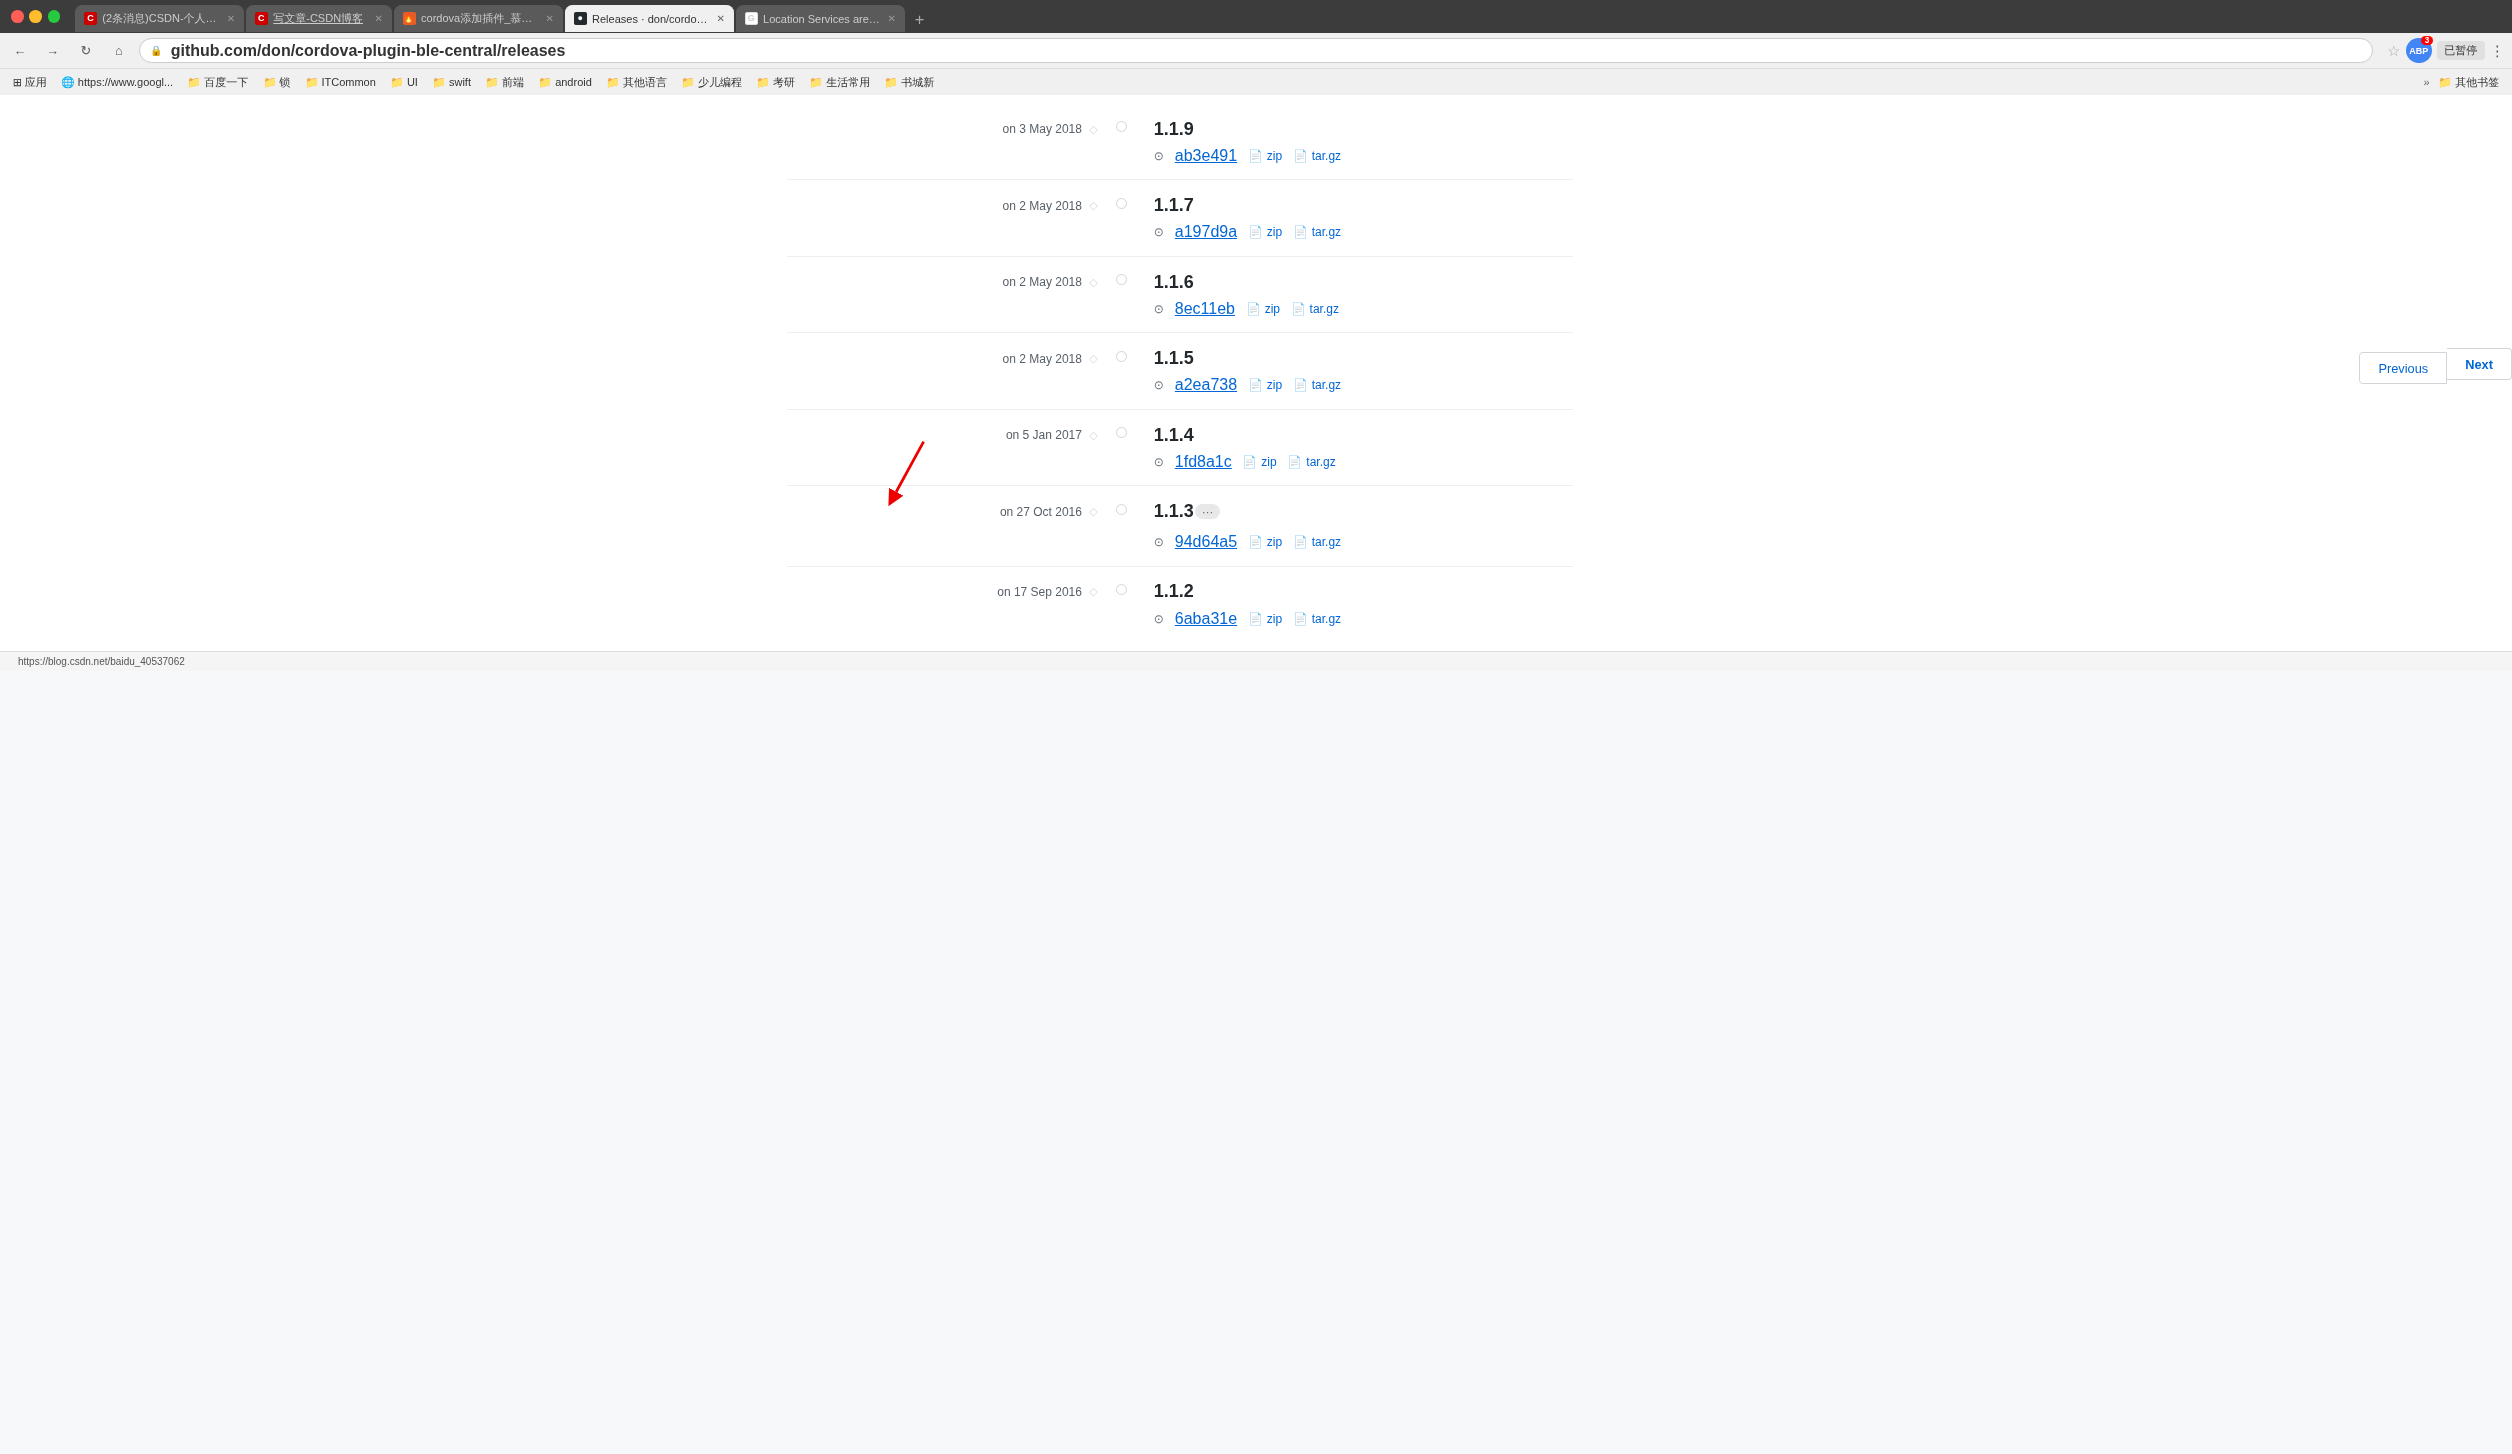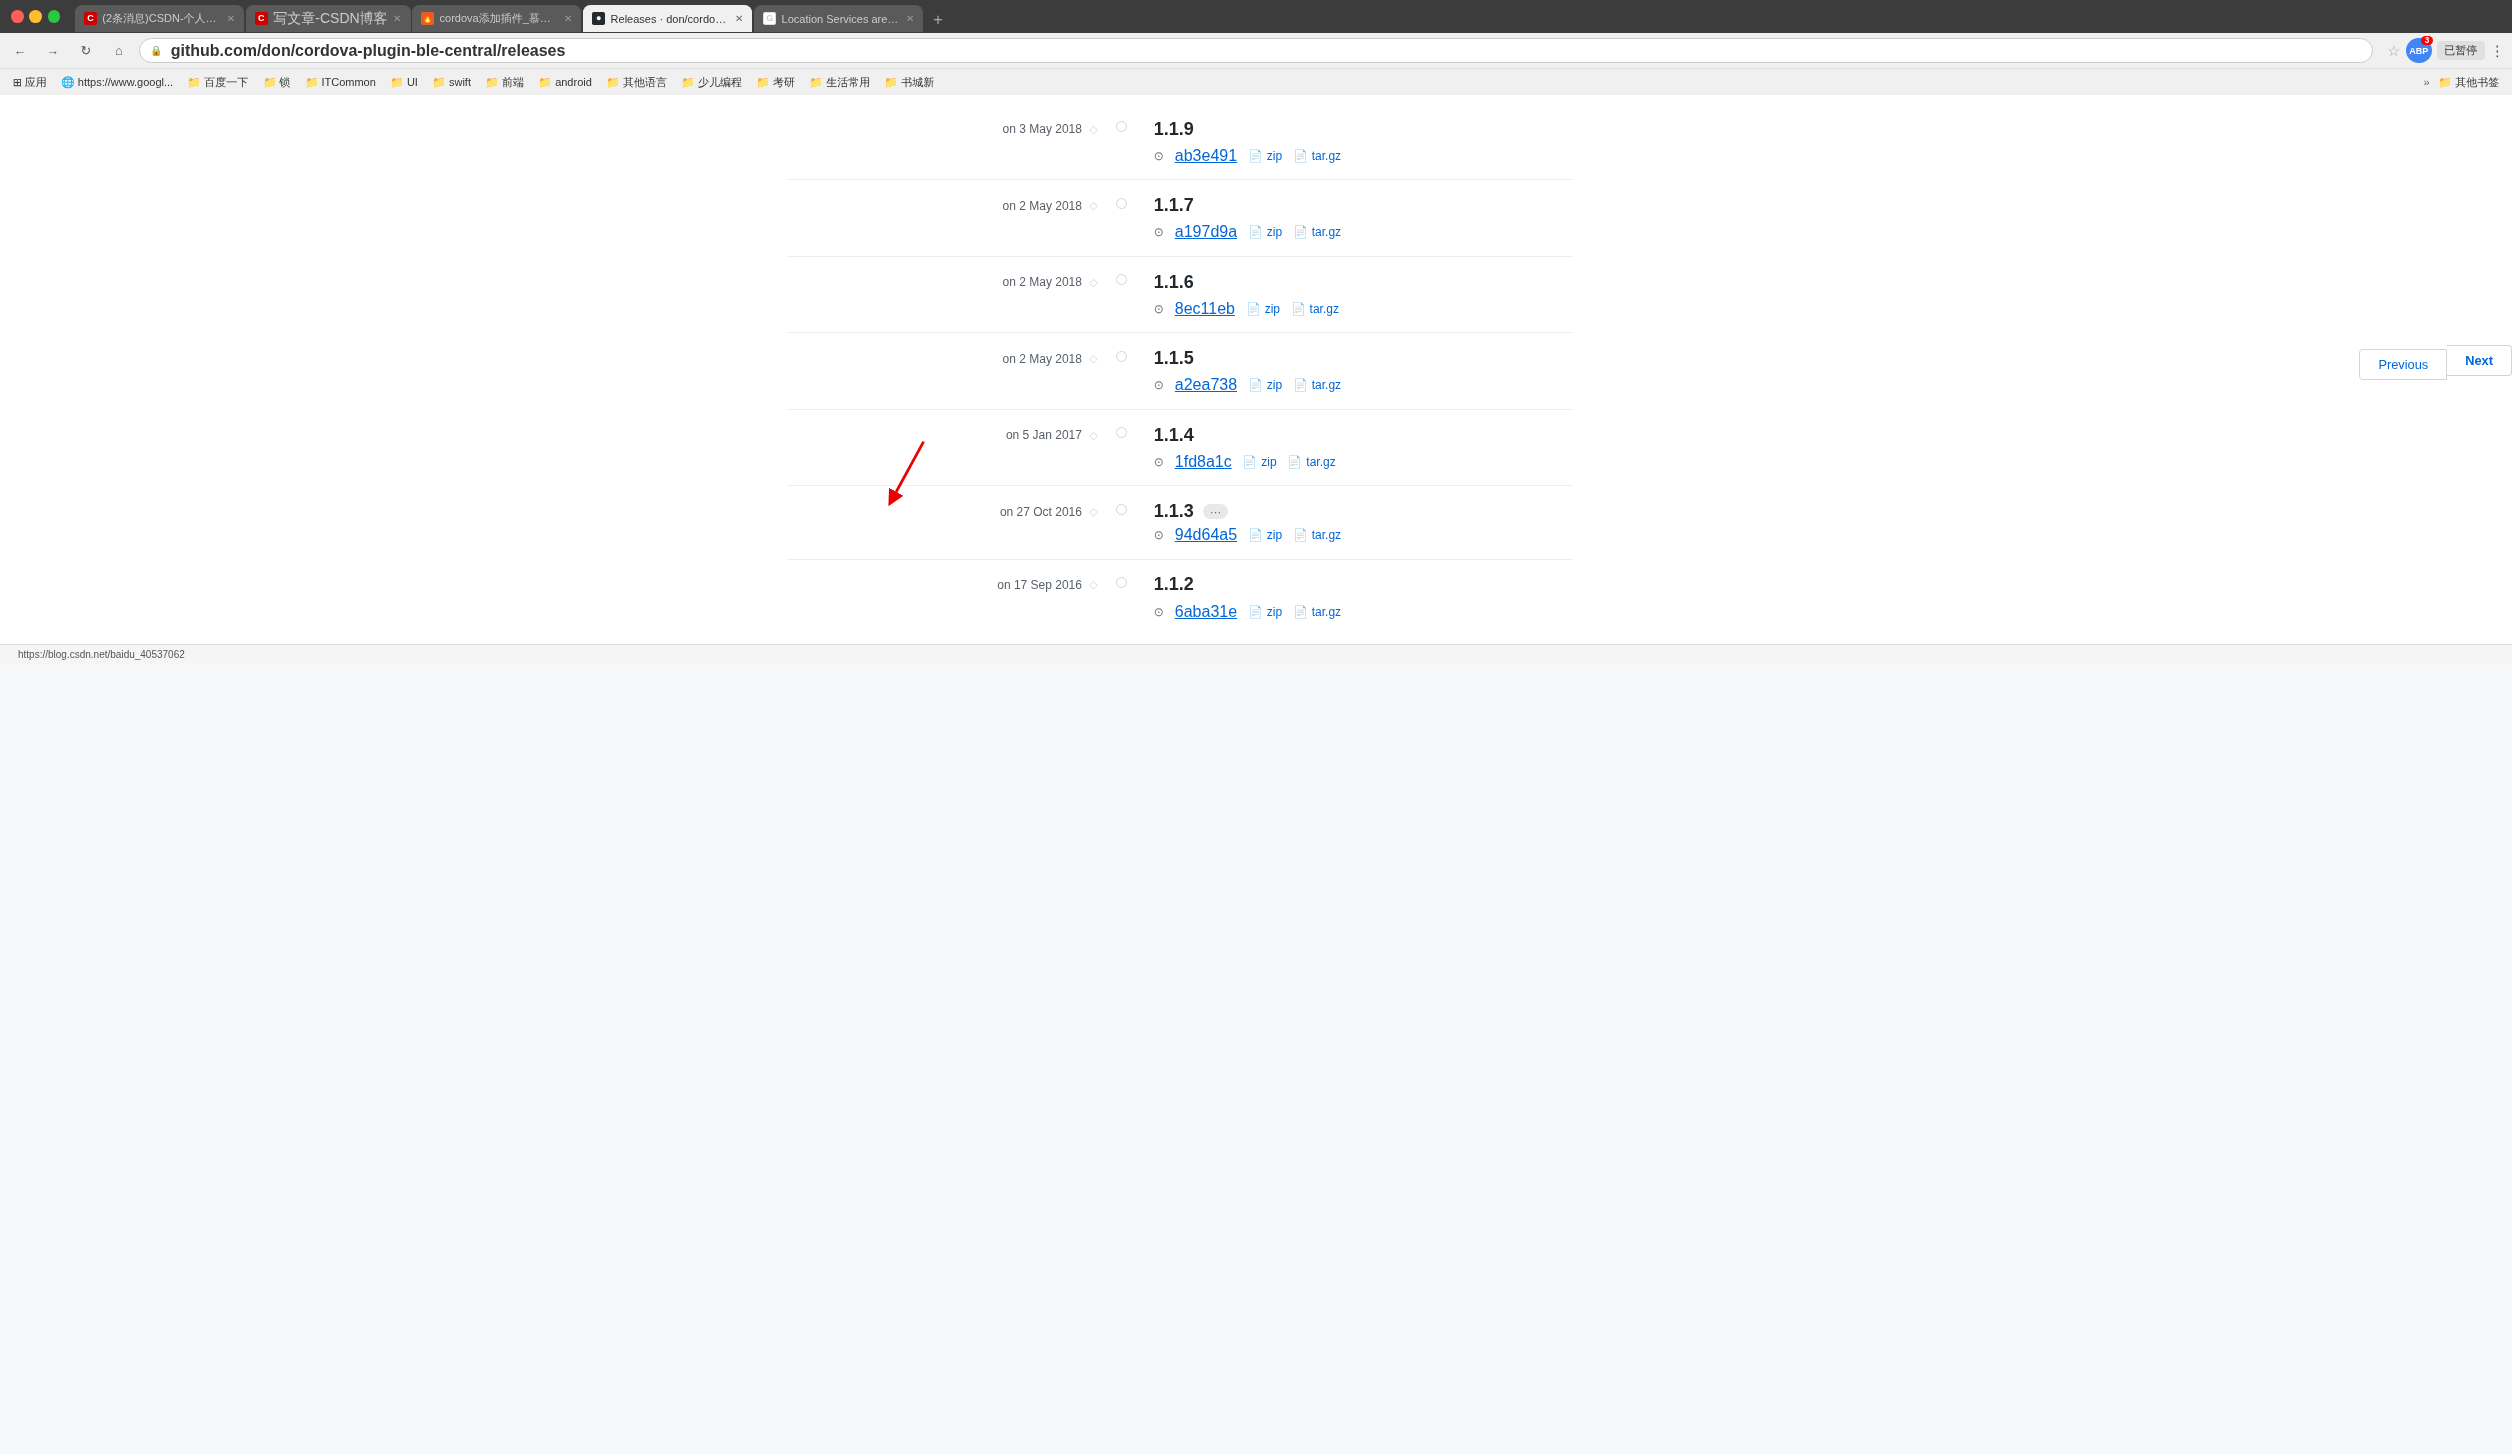--- a/index.html
+++ b/index.html
@@ -353,21 +353,21 @@
       </div>
 
       <div class="tab-bar" style="flex:1; background: transparent; height:31px; display:flex; align-items:flex-end; padding:0; margin-left:7.3px; gap:1.8px;">
         <div class="tab">
           <div class="tab-favicon csdn">C</div>
           <span style="font-size:11px;overflow:hidden;text-overflow:ellipsis;white-space:nowrap;max-width:119px;">(2条消息)CSDN-个人空间</span>
           <span class="tab-close">✕</span>
         </div>
         <div class="tab">
           <div class="tab-favicon csdn2">C</div>
-          <span style="font-size:14px;overflow:hidden;text-overflow:ellipsis;white-space:nowrap;max-width:119px;">写文章-CSDN博客</span>
+          <span style="font-size:11px;overflow:hidden;text-overflow:ellipsis;white-space:nowrap;max-width:119px;text-decoration:underline;">写文章-CSDN博客</span>
           <span class="tab-close">✕</span>
         </div>
         <div class="tab">
           <div class="tab-favicon cordova" style="font-size:9px;">🔥</div>
           <span style="font-size:11px;overflow:hidden;text-overflow:ellipsis;white-space:nowrap;max-width:119px;">cordova添加插件_慕课手记</span>
           <span class="tab-close">✕</span>
         </div>
         <div class="tab active">
           <div class="tab-favicon github" style="font-size:9px;">●</div>
           <span style="font-size:11px;overflow:hidden;text-overflow:ellipsis;white-space:nowrap;max-width:119px;">Releases · don/cordova-plu...</span>
@@ -599,21 +599,21 @@
         </div>
       </div>
 
       <div class="row-wrapper">
         <div class="row-date">
           <span>on 27 Oct 2016</span>
           <span class="diamond-icon">◇</span>
         </div>
         <div class="dot-spacer"></div>
         <div class="row-content">
-          <div style="display:flex; align-items:center; gap:9px; margin-bottom:4px;">
+          <div style="display:flex; align-items:center; gap:1px; margin-bottom:11px;">
             <div class="release-version" style="margin-bottom:0;">1.1.3</div>
             <div class="release-badge">
               <span>···</span>
             </div>
           </div>
           <div class="release-meta">
             <span class="commit-icon">⊙</span>
             <a class="commit-hash" href="#">94d64a5</a>
             <a class="file-link" href="#">
               <span class="file-icon">📄</span>

